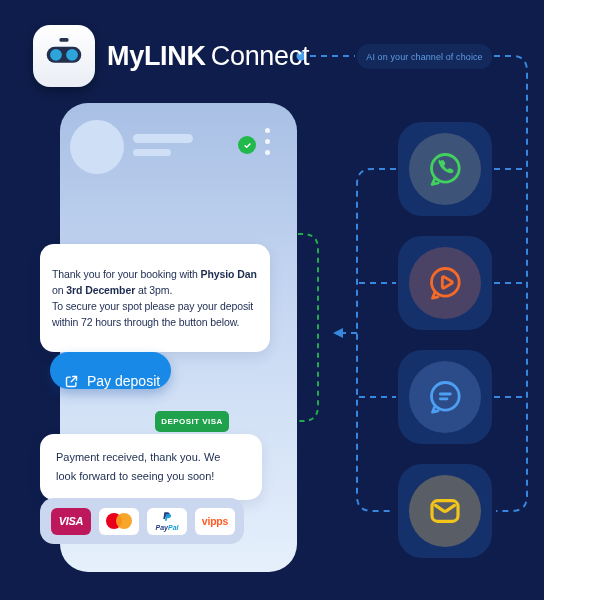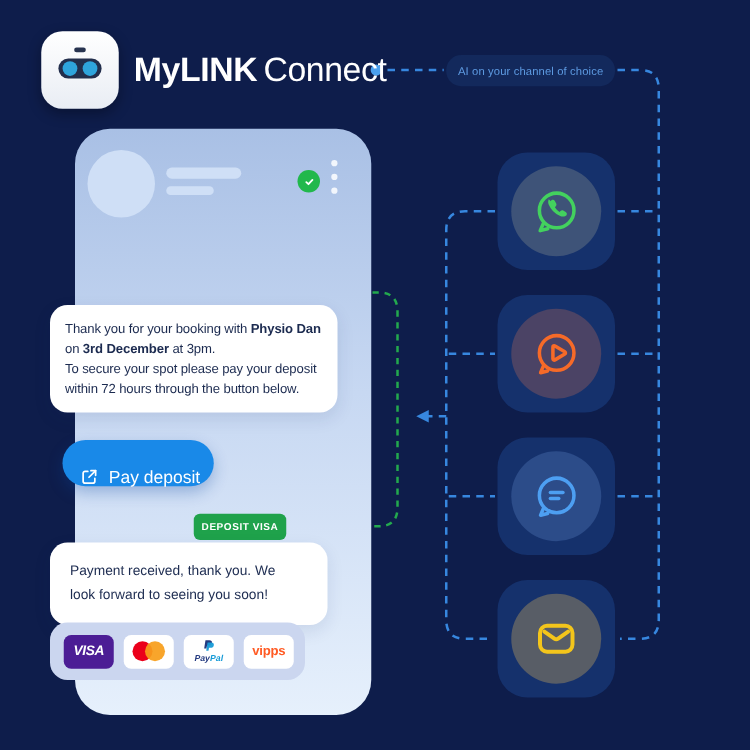--- a/index.html
+++ b/index.html
@@ -1,17 +1,17 @@
 <!DOCTYPE html>
 <html><head>
 <meta charset="utf-8">
 <style>
   html,body{margin:0;padding:0;}
   body{font-family:"Liberation Sans", sans-serif;}
-  .stage{position:relative;width:600px;height:600px;background:#0E1D4B;overflow:hidden;}
+  .stage{position:relative;width:544px;height:600px;background:#0E1D4B;overflow:hidden;}
   .abs{position:absolute;}
   .connectors{position:absolute;left:0;top:0;z-index:1;}
   .z2{z-index:2;}
 
   
   .logo-box{left:33px;top:25px;width:62px;height:62px;border-radius:17px;
     background:linear-gradient(180deg,#FFFFFF 0%,#E9EDF4 100%);
     box-shadow:0 4px 10px rgba(0,0,10,.35);display:flex;align-items:center;justify-content:center;}
   .brand-title{left:107px;top:41px;font-size:27px;color:#FFFFFF;letter-spacing:-.3px;white-space:nowrap;}
   .brand-title .w1{font-weight:600;}
@@ -33,32 +33,32 @@
   .dots{left:265px;top:128px;display:flex;flex-direction:column;gap:6px;}
   .dots span{width:5px;height:5px;border-radius:50%;background:#F2F6FC;}
 
   .badge{height:21px;border-radius:5px;background:#1FA24B;color:#FFFFFF;font-size:8px;font-weight:700;
     letter-spacing:.45px;display:flex;align-items:center;justify-content:center;}
   .badge-reminder{left:143px;top:224px;width:122px;}
   .badge-paid{left:155px;top:411px;width:74px;}
 
   .msg-card{background:#FFFFFF;border-radius:14px;color:#1C2B50;
     box-shadow:0 5px 14px rgba(15,40,95,.10);white-space:pre-line;}
-  .card1{left:40px;top:244px;width:230px;padding:11px 12px;font-size:10.5px;line-height:16px;letter-spacing:-.1px;box-sizing:border-box;}
+  .card1{left:40px;top:244px;width:230px;padding:22px 12px;font-size:10.5px;line-height:16px;letter-spacing:-.1px;box-sizing:border-box;}
   .card1 b{font-weight:700;}
   .card2{left:40px;top:434px;width:222px;padding:14px 16px;font-size:11px;line-height:19px;box-sizing:border-box;}
 
   .pay-btn{left:50px;top:352px;width:121px;height:37px;border-radius:19px;background:#1989E8;border:none;
     display:flex;align-items:flex-end;gap:8px;padding:0 0 0 14px;color:#FFFFFF;font-size:14px;font-weight:500;
     font-family:"Liberation Sans", sans-serif;box-shadow:0 5px 12px rgba(10,70,160,.30);cursor:pointer;box-sizing:border-box;}
 
   .pay-row{left:40px;top:498px;width:204px;height:46px;border-radius:14px;background:#CBD6EF;
     display:flex;align-items:center;gap:8px;padding-left:11px;box-sizing:border-box;}
   .pay-card{width:40px;height:27px;border-radius:6px;background:#FFFFFF;display:flex;align-items:center;justify-content:center;overflow:hidden;}
-  .visa-card{background:#4c1d95;}
+  .visa-card{background:#be185d;}
   .visa-card span{color:#FFFFFF;font-weight:800;font-style:italic;font-size:11px;letter-spacing:-.3px;}
   .mc-wrap{position:relative;width:26px;height:16px;}
   .mc-wrap i{position:absolute;top:0;width:16px;height:16px;border-radius:50%;}
   .mc-red{left:0;background:#EB001B;}
   .mc-org{left:10px;background:#F79E1B;opacity:.93;}
   .pp-wrap{display:flex;flex-direction:column;align-items:center;line-height:1;}
   .pp-text{font-size:7px;font-weight:800;font-style:italic;margin-top:1px;}
   .pp-p1{color:#253B80;}
   .pp-p2{color:#179BD7;}
   .vipps-card span{color:#FF5B24;font-weight:700;font-size:10.5px;letter-spacing:-.2px;}

